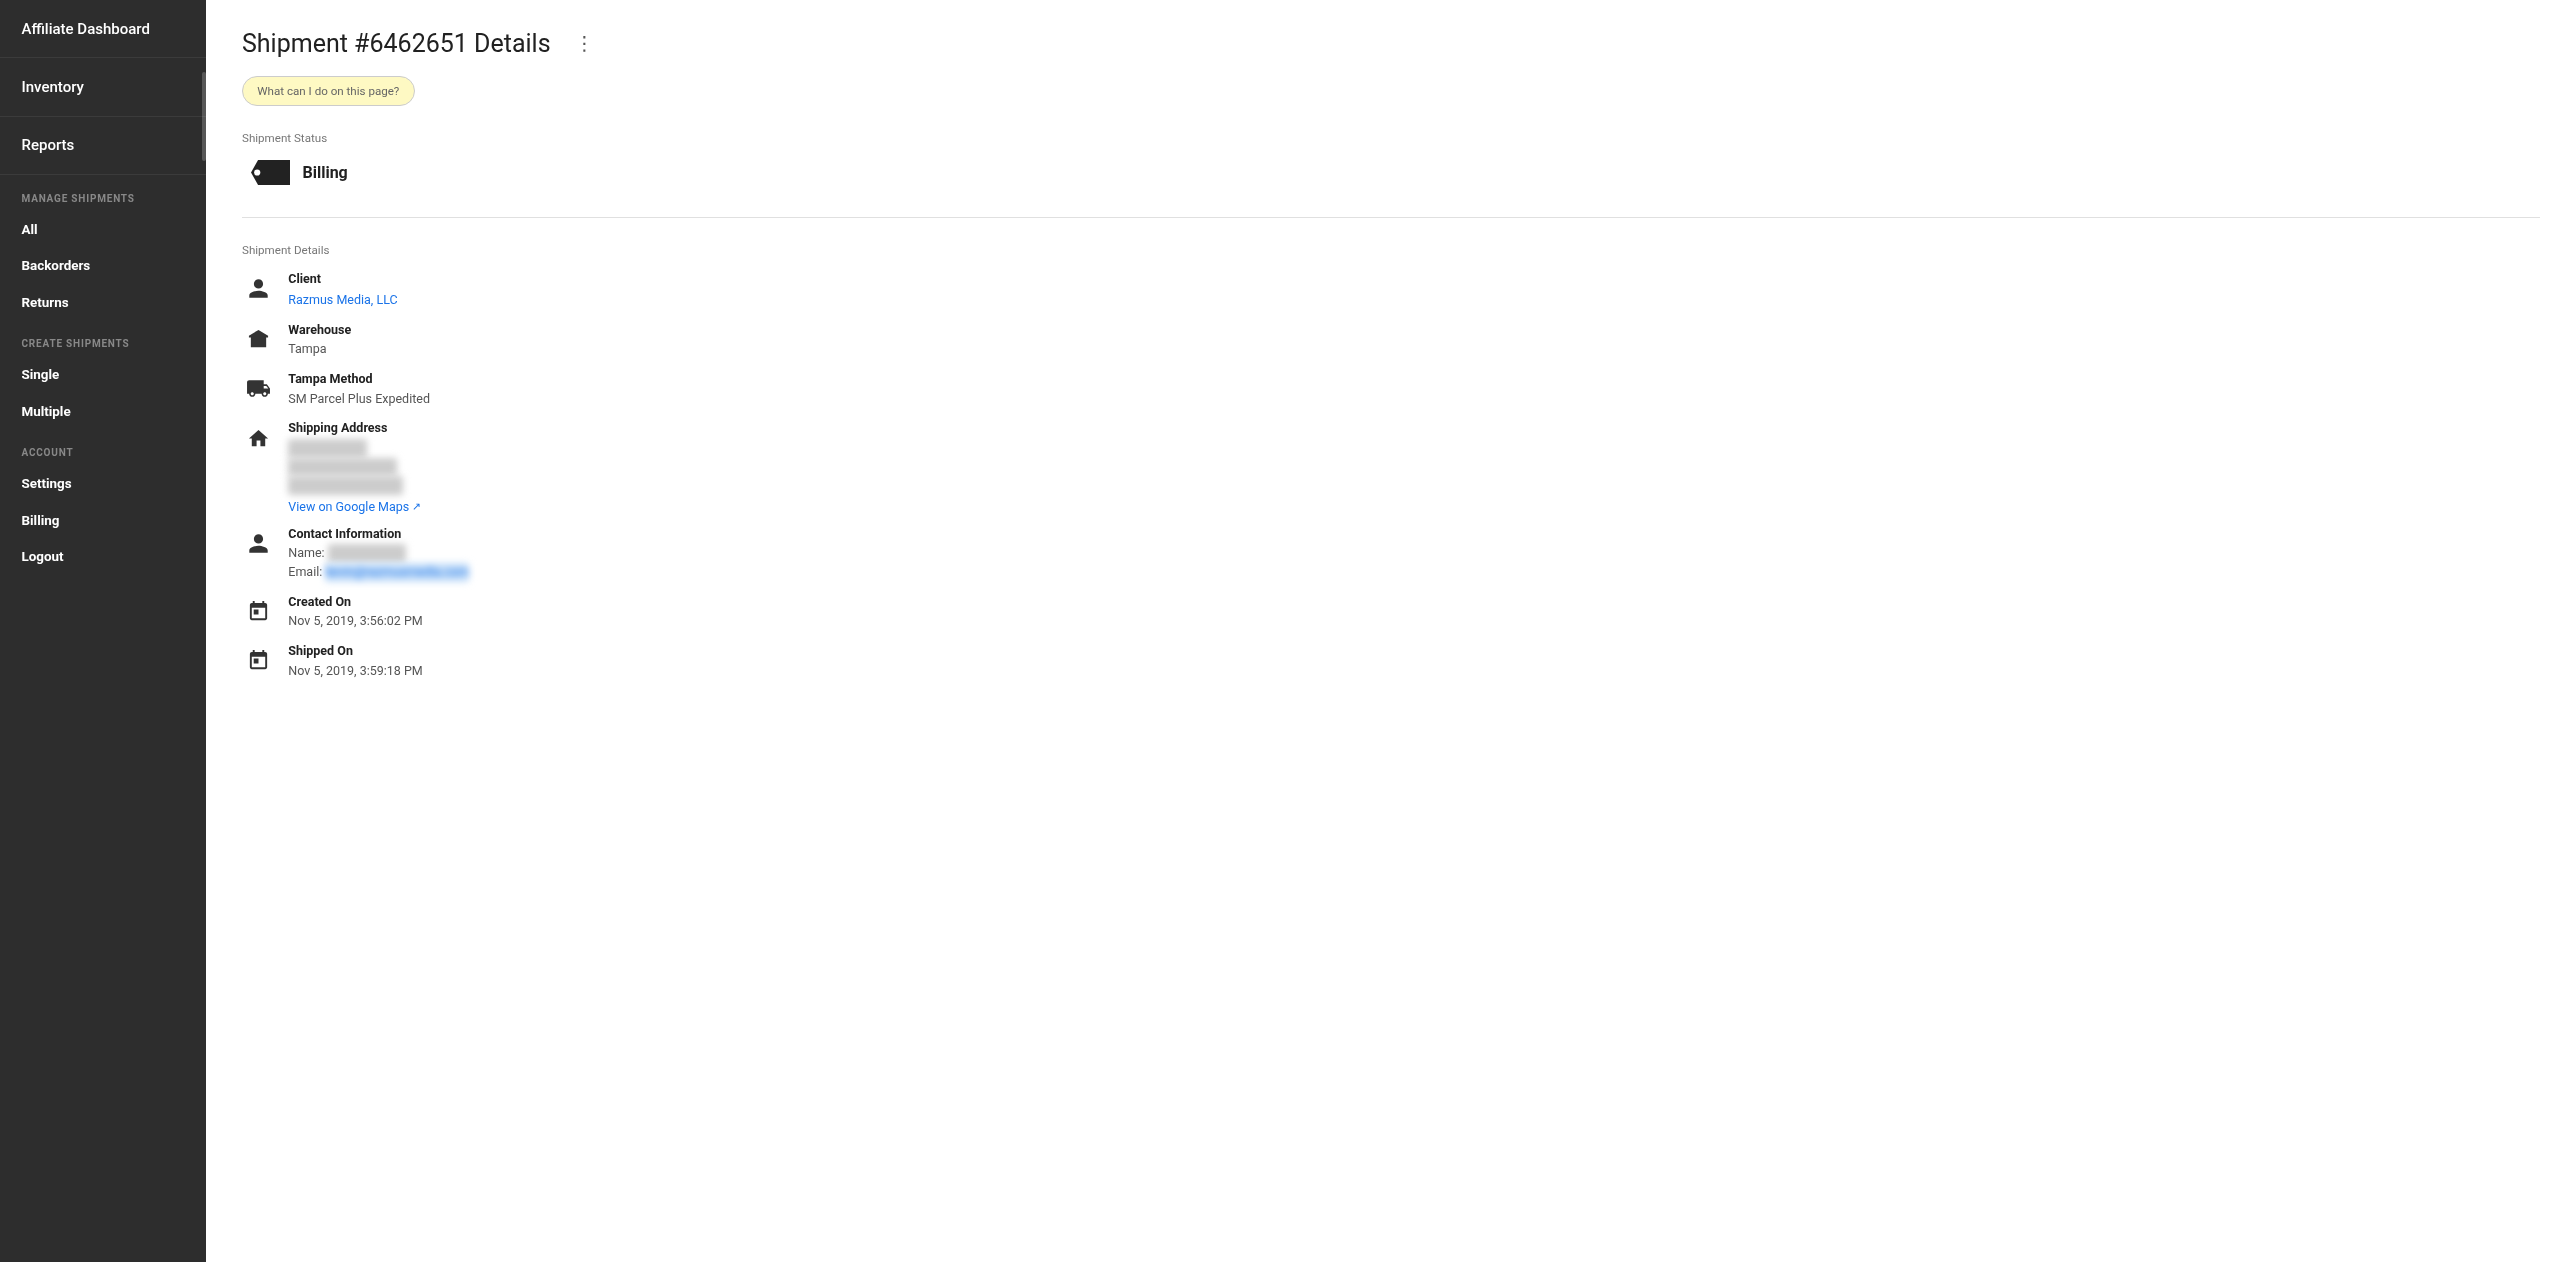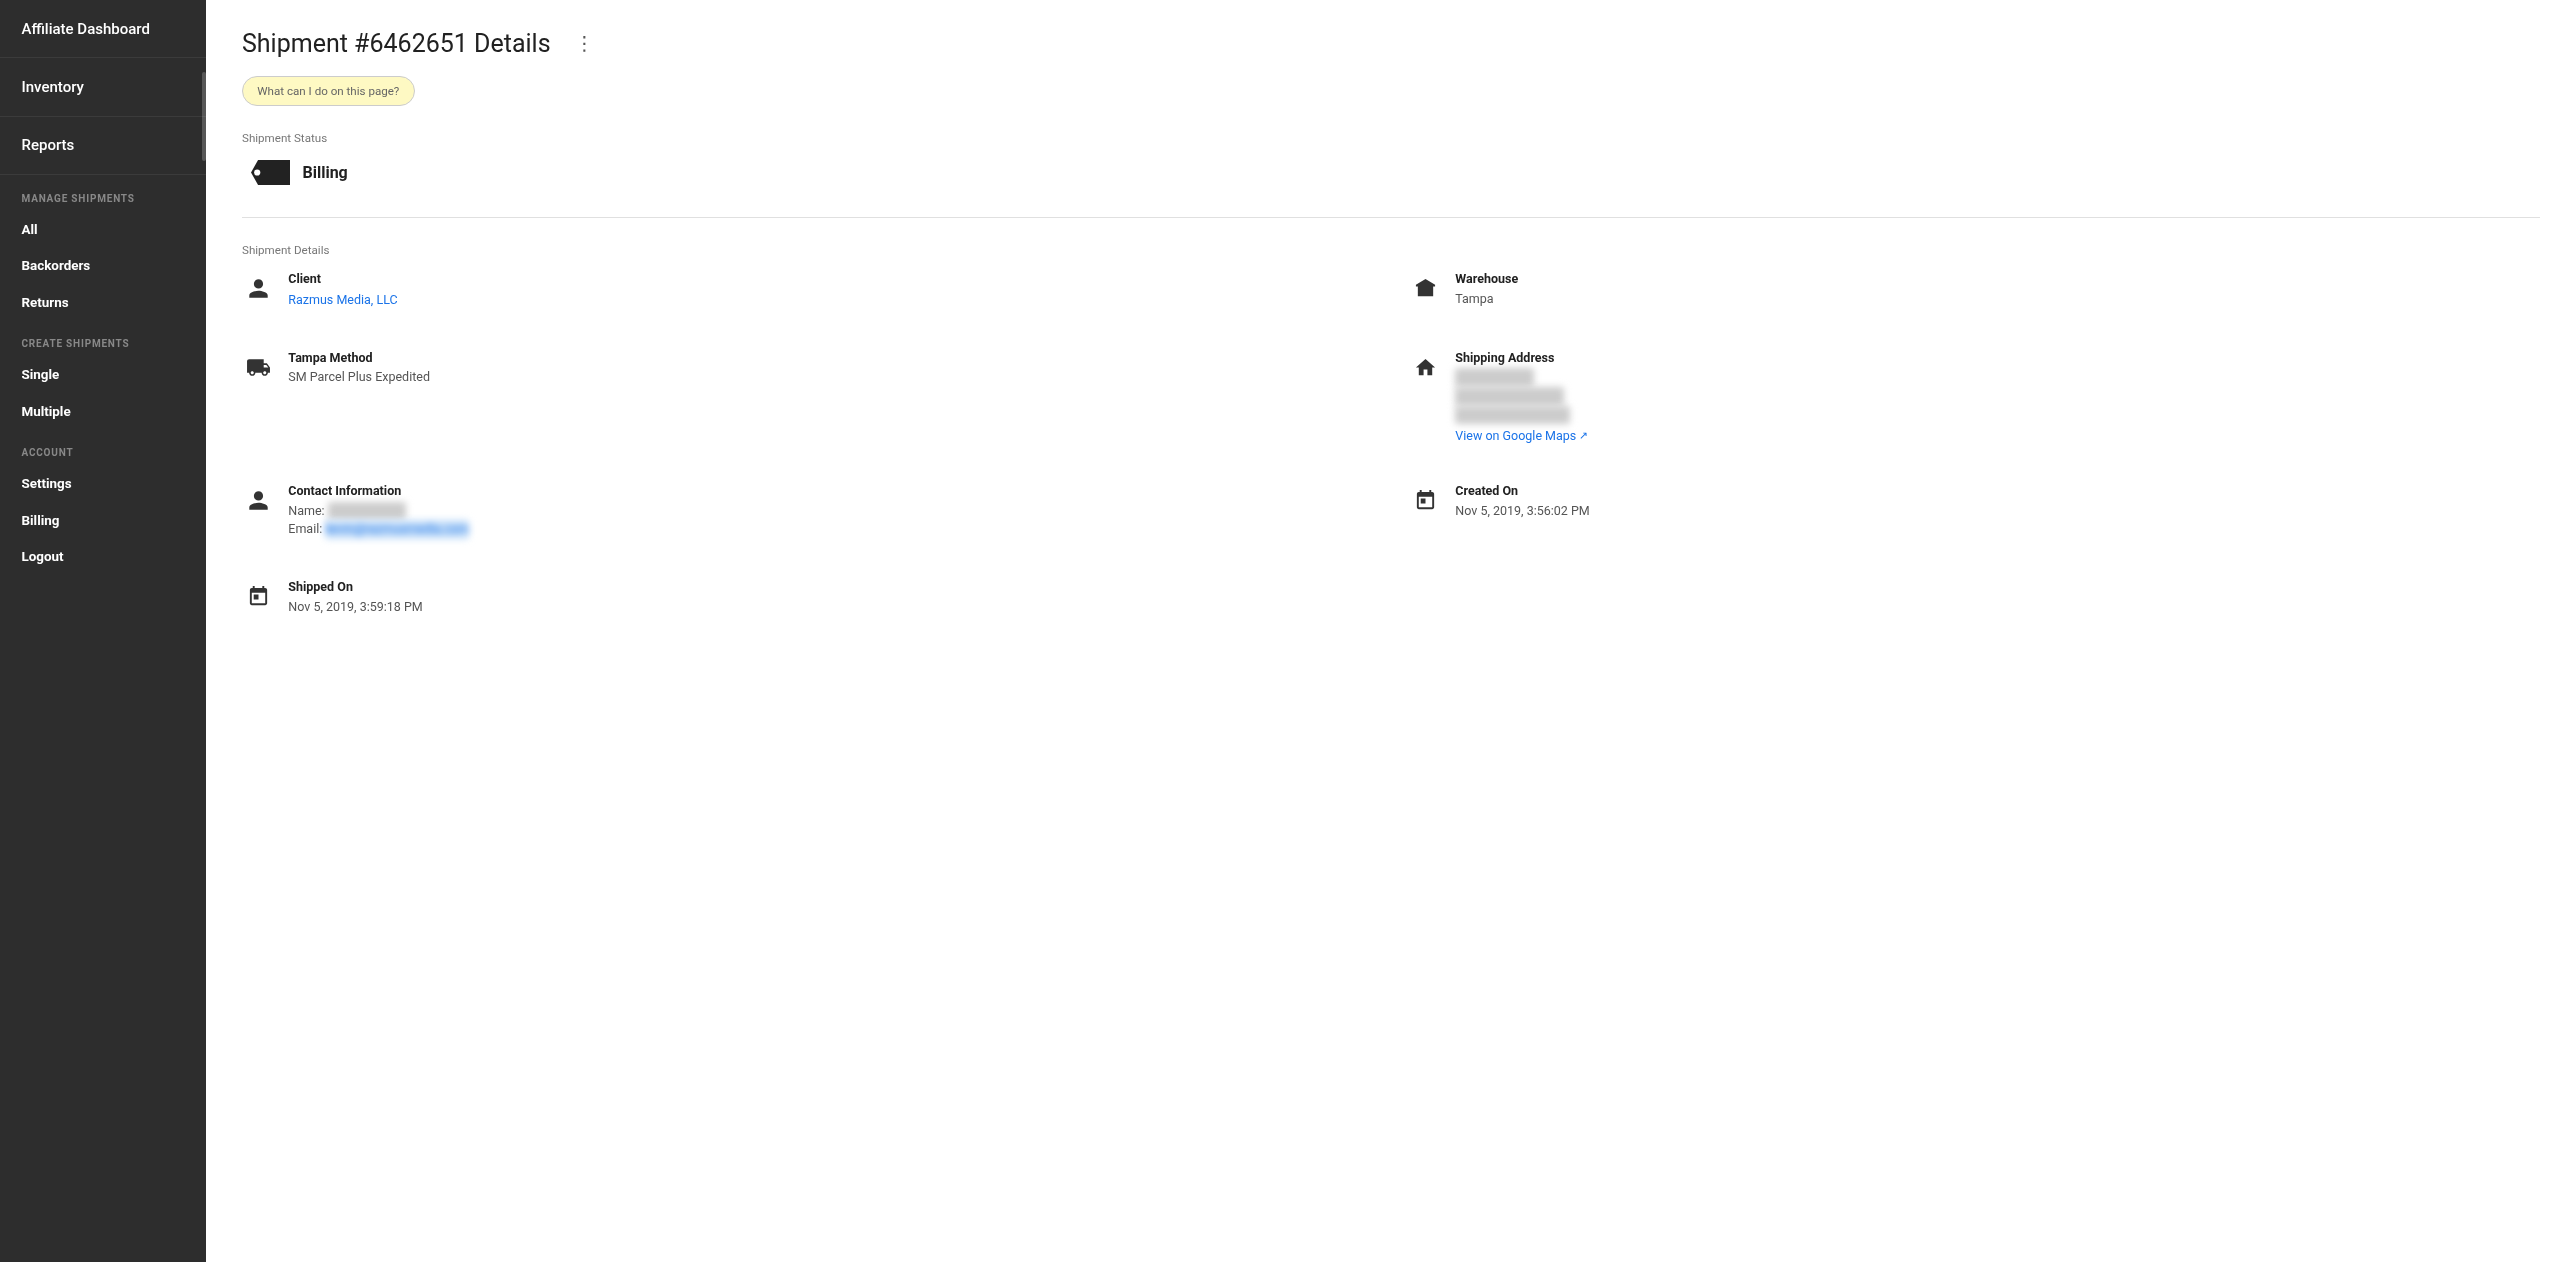--- a/index.html
+++ b/index.html
@@ -110,22 +110,22 @@
     }
 
     hr.divider {
       border: none;
       border-top: 0.9px solid #e0e0e0;
       margin-bottom: 25px;
     }
 
     .details-grid {
       display: grid;
-      grid-template-columns: 1fr 1fr;
-      gap: 40px 36px;
+      grid-template-columns: 1fr;
+      gap: 12px 36px;
     }
 
     .detail-item {
       display: flex;
       gap: 14.3px;
       align-items: flex-start;
     }
 
     .detail-icon {
       width: 32px;

